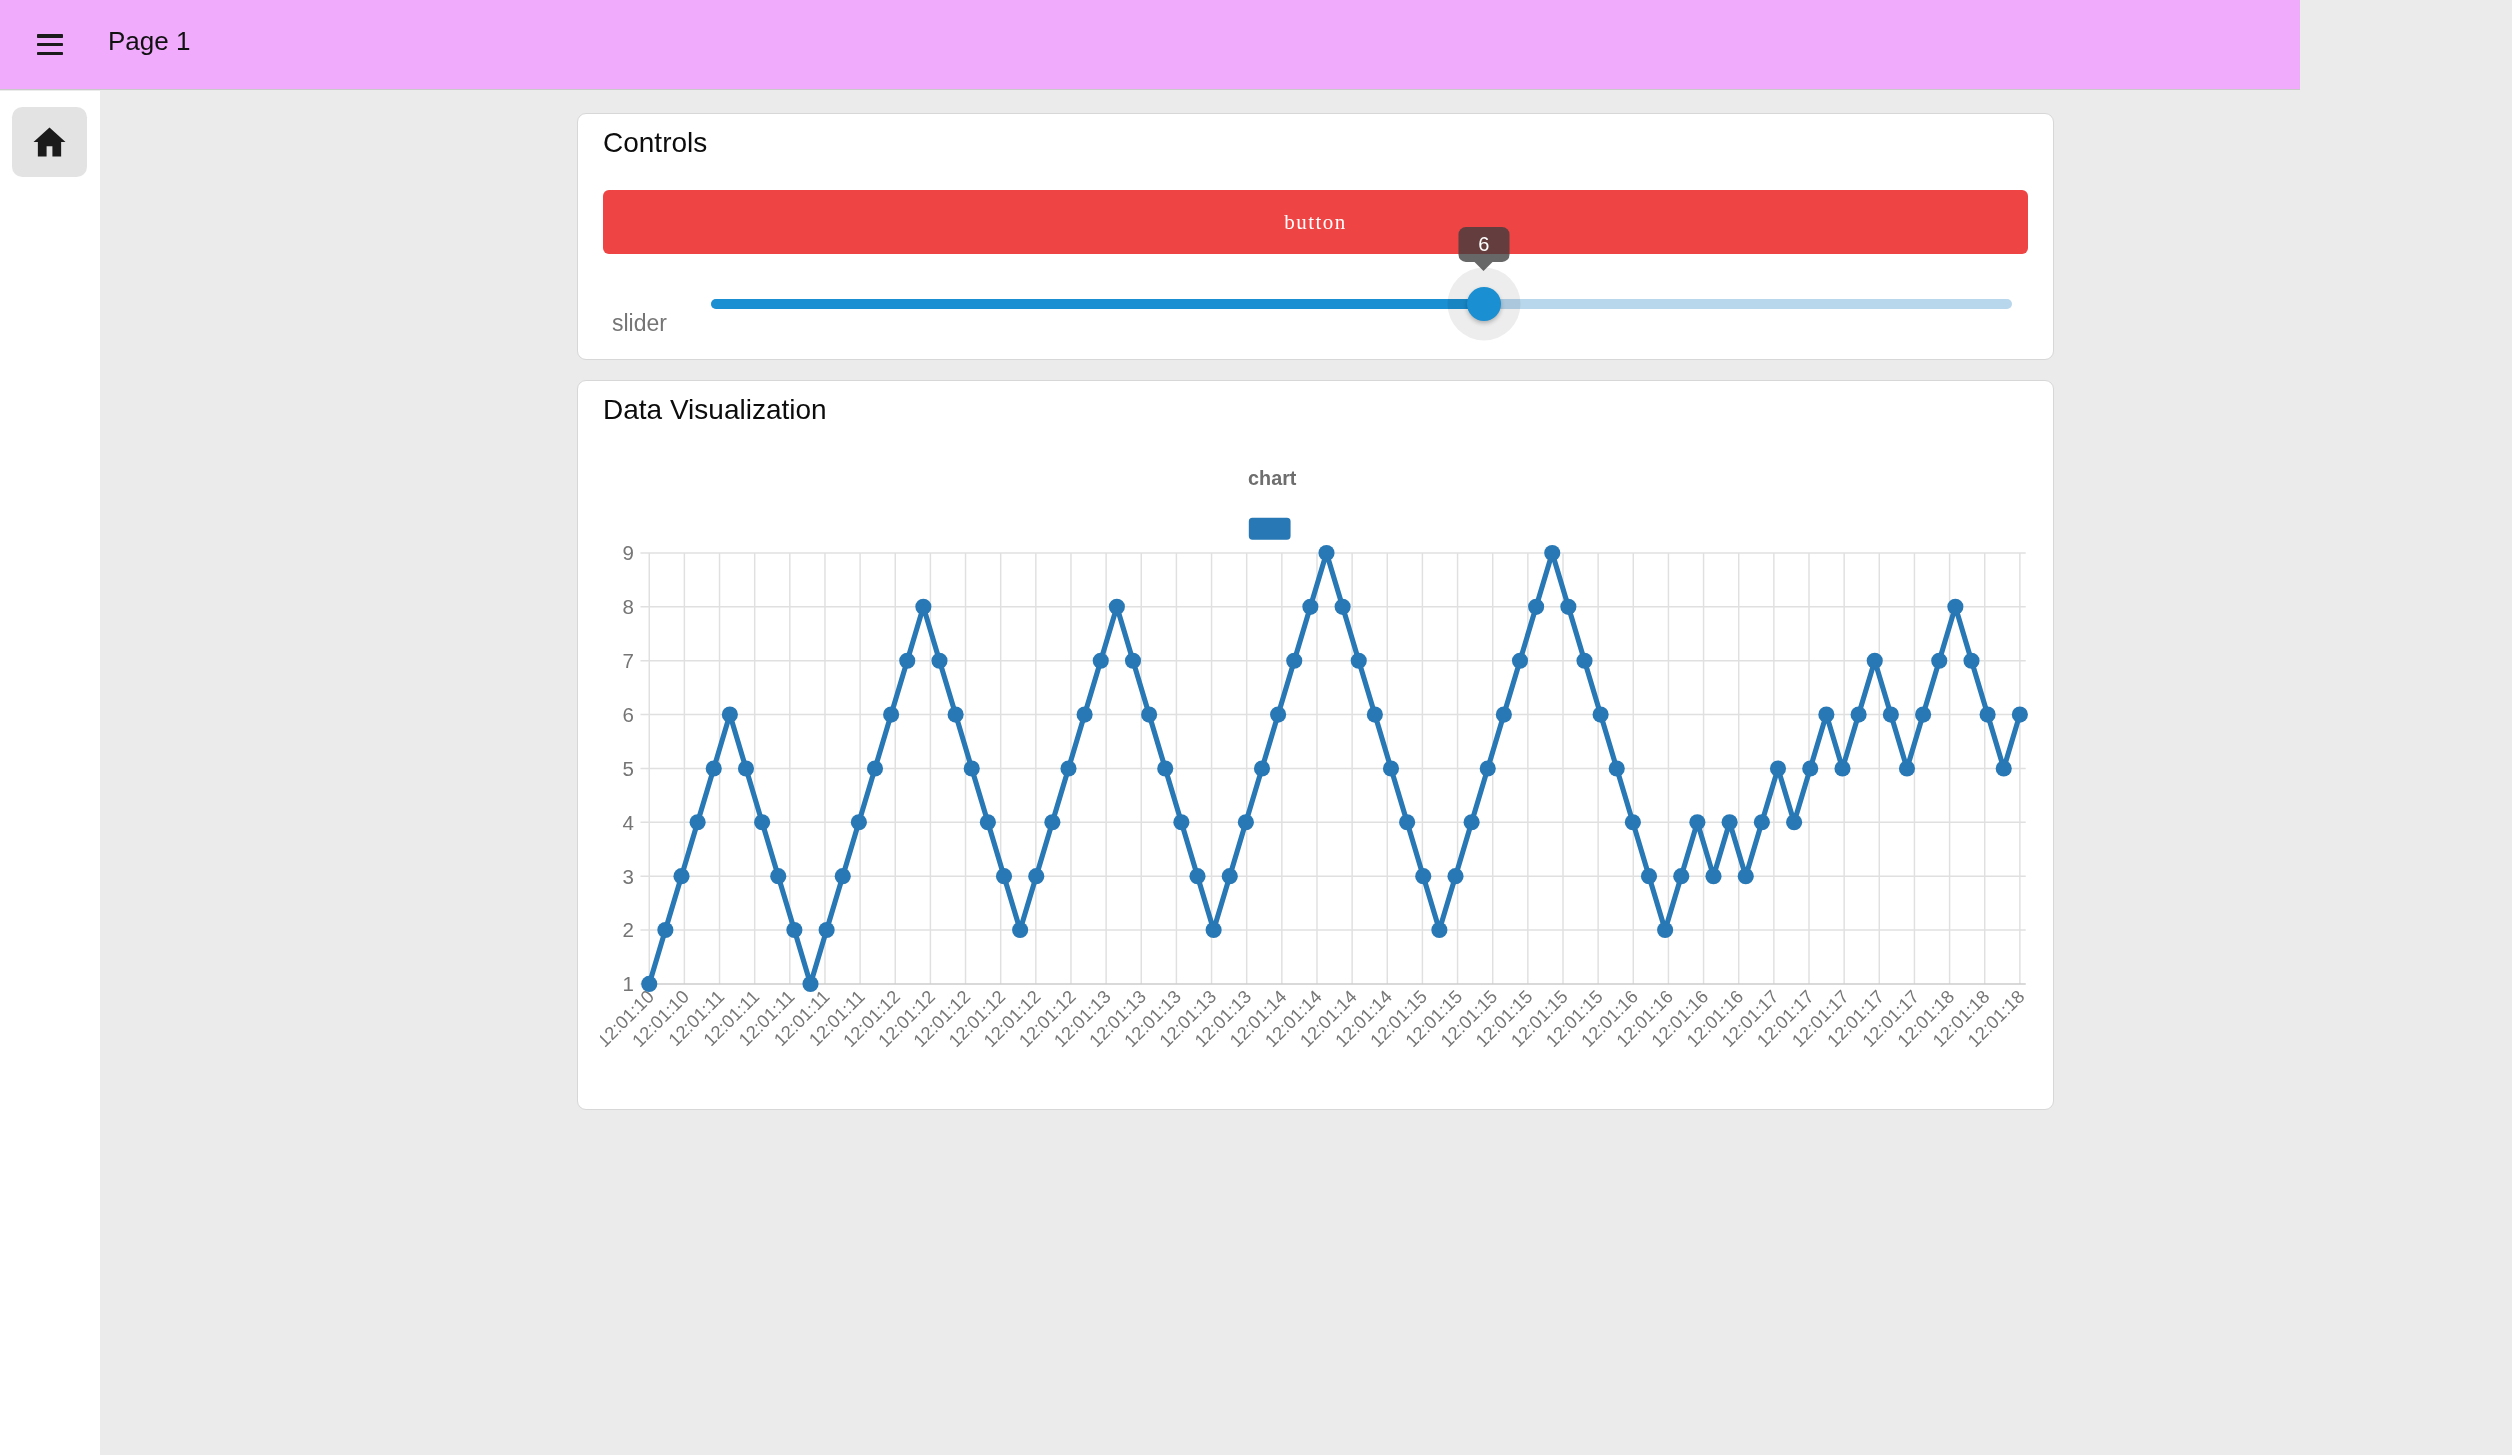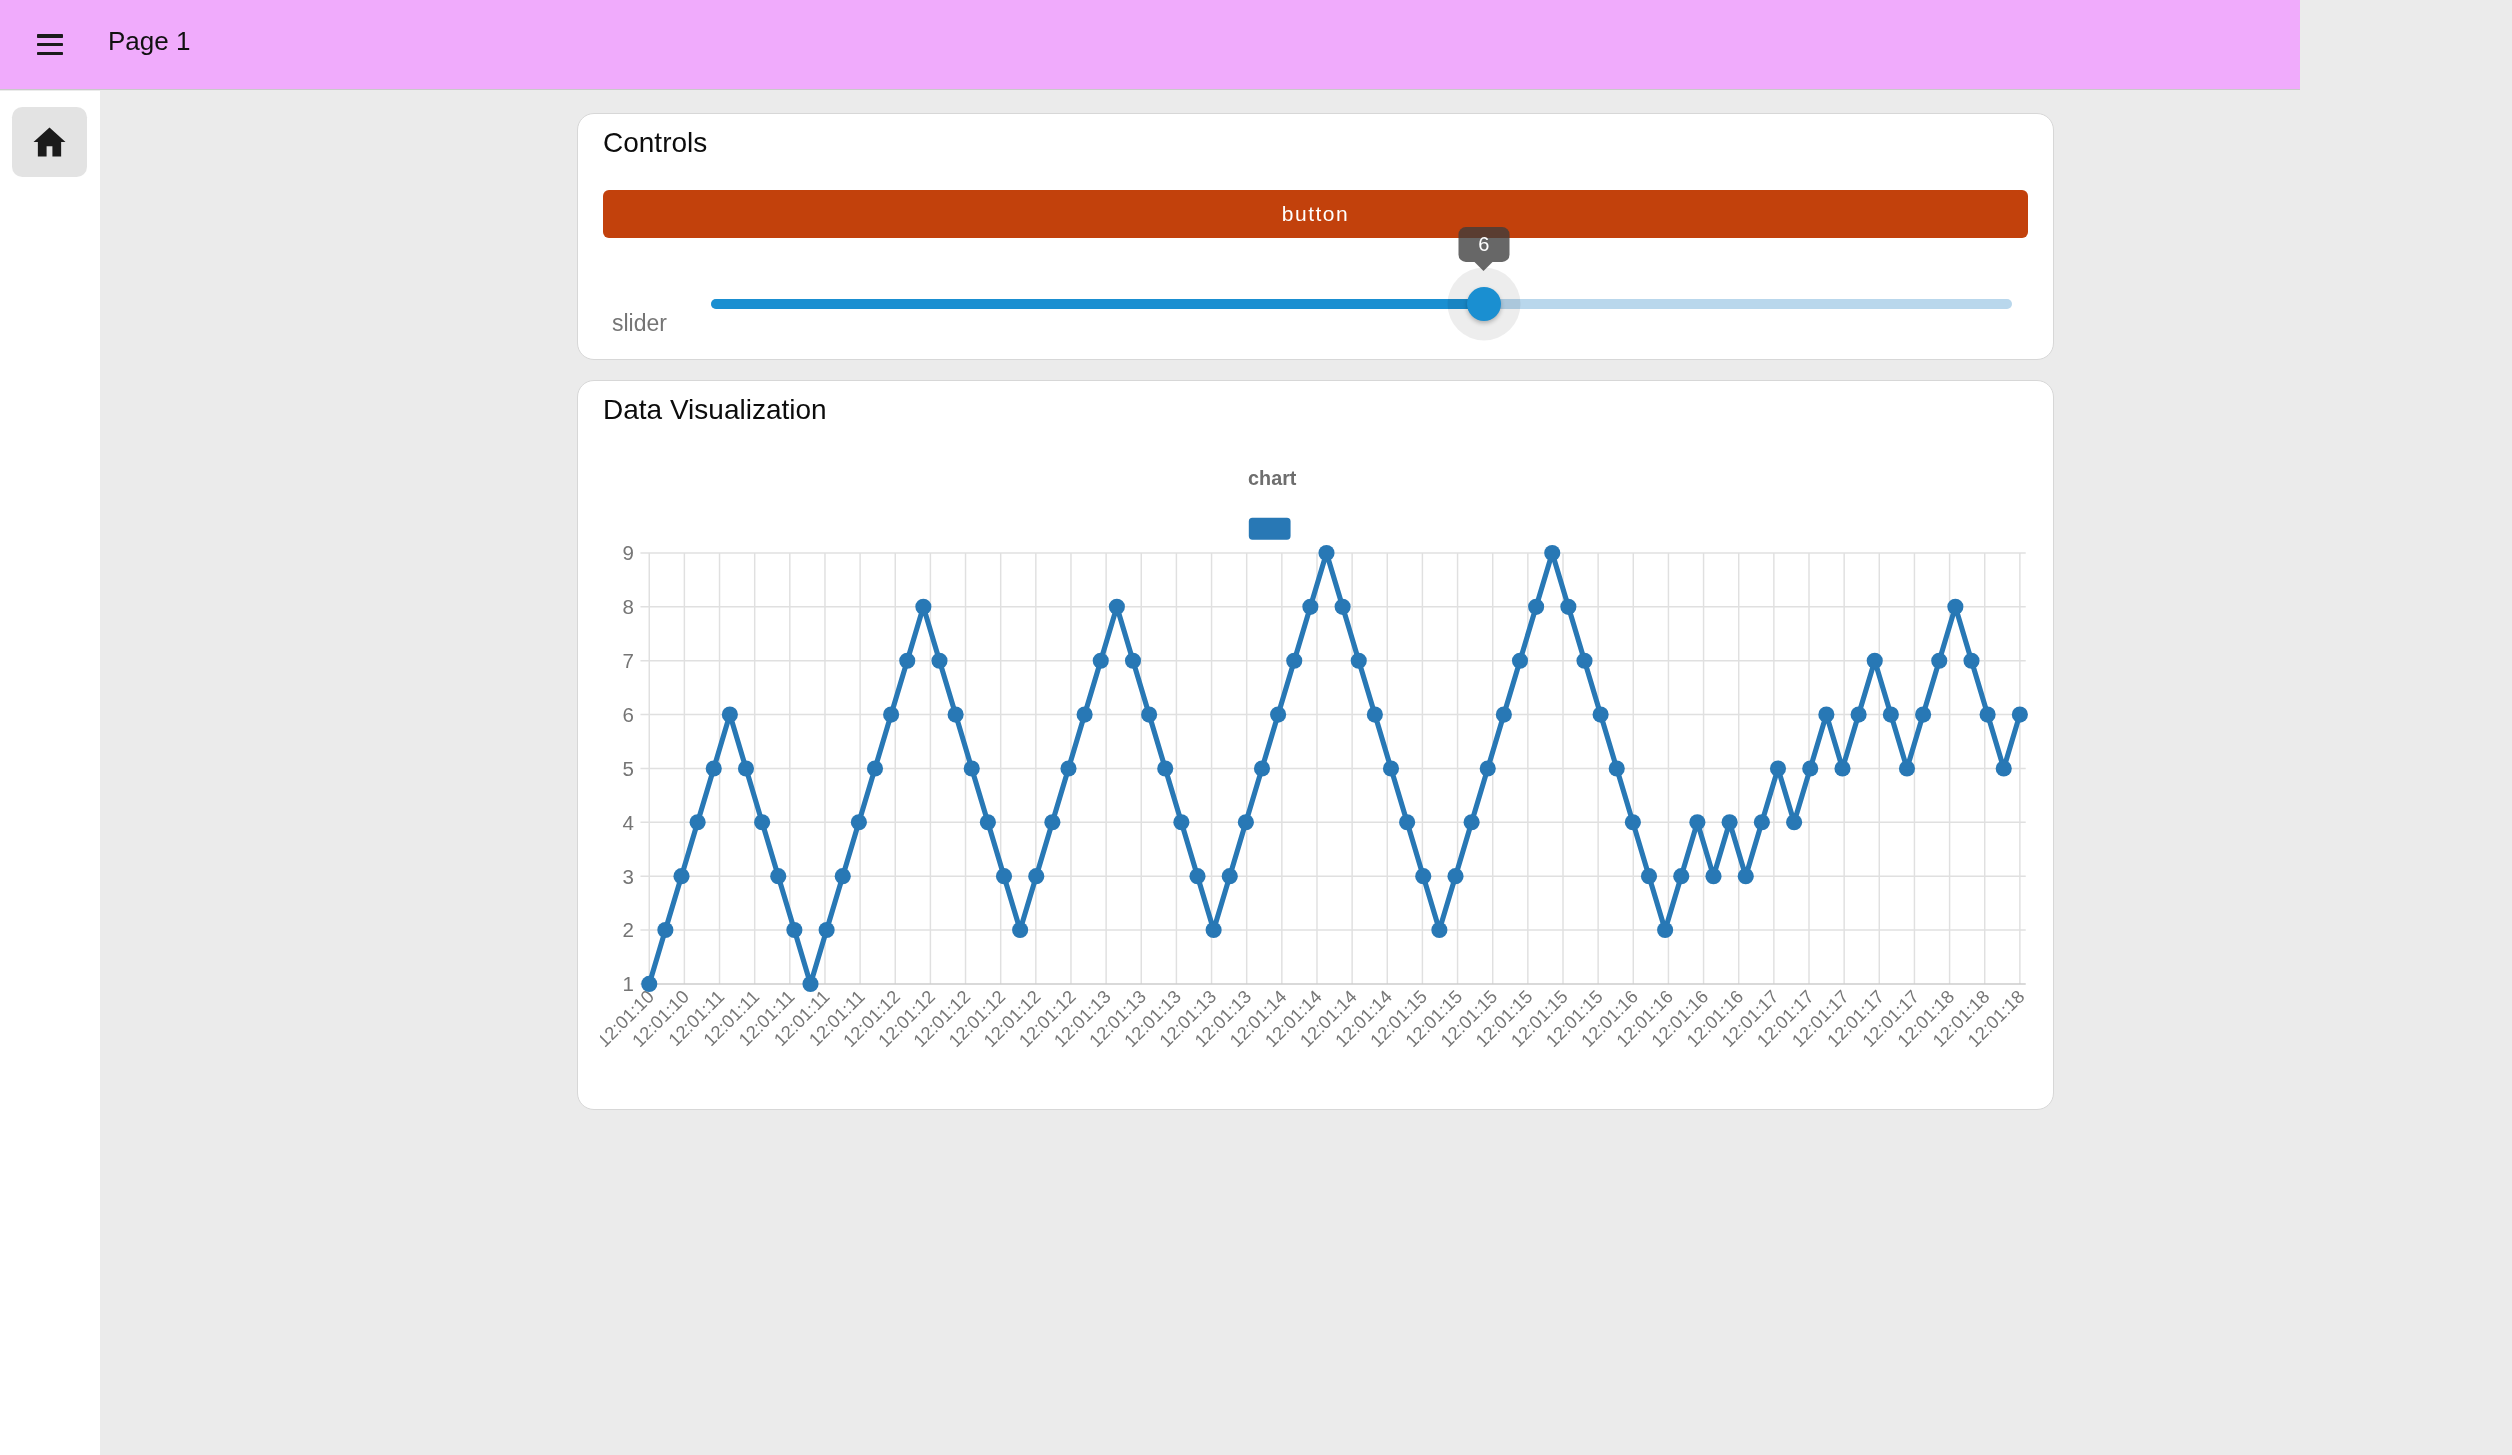--- a/index.html
+++ b/index.html
@@ -27,33 +27,33 @@
   .sidebar{
     position:absolute;left:0;top:91px;width:100px;height:1365px;background:#ffffff;z-index:4;
   }
   .home-btn{
     position:absolute;left:11.7px;top:16px;width:75px;height:70px;
     background:#e3e3e3;border-radius:10.3px;cursor:pointer;
     display:flex;align-items:center;justify-content:center;
   }
   
   .card{
-    position:absolute;background:#ffffff;border:1.5px solid #d7d7d7;border-radius:17px;
+    position:absolute;background:#ffffff;border:1.5px solid #d7d7d7;border-radius:9px;
   }
   #controls-card{left:577px;top:113px;width:1475px;height:245px;}
   #viz-card{left:577px;top:380px;width:1475px;height:728px;}
   .card-title{
     position:absolute;left:25px;top:13px;font-size:28px;color:#0c0c0c;
   }
   
   .big-button{
-    position:absolute;left:25px;top:76px;width:1425px;height:48px;
-    background:#c2410c;border:none;border-radius:5.9px;cursor:pointer;
+    position:absolute;left:25px;top:76px;width:1425px;height:64px;
+    background:#ef4444;border:none;border-radius:5.9px;cursor:pointer;
     color:#ffffff;font-size:21px;letter-spacing:1.5px;
-    font-family:Liberation Sans, sans-serif;
+    font-family:Liberation Serif, serif;
   }
   
   .slider-row{position:absolute;left:0;top:164px;width:1475px;height:51px;}
   .slider-label{
     position:absolute;left:34px;top:11.7px;font-size:23px;color:#757575;margin-top:20px;
   }
   .slider-track{
     position:absolute;left:133px;top:21px;width:1301px;height:9.5px;
     border-radius:5.1px;background:#b9d7ec;cursor:pointer;
   }

